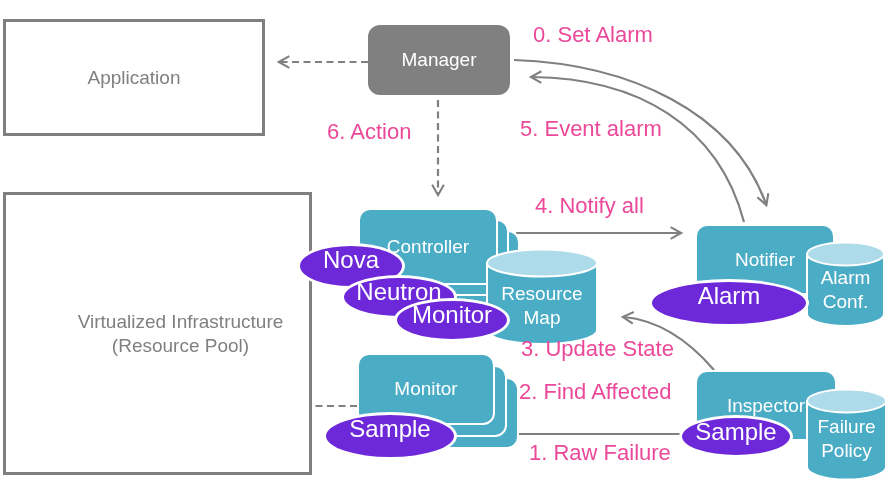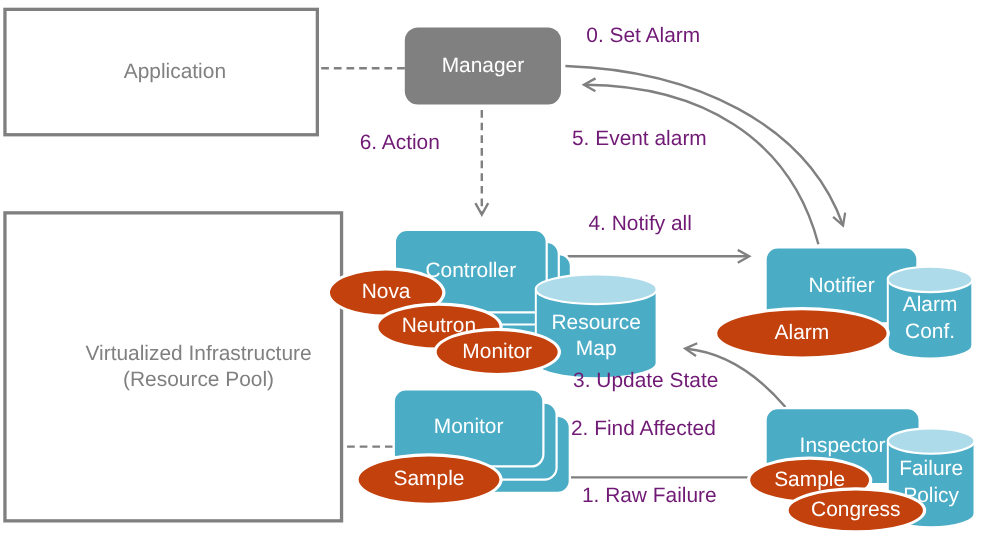--- a/index.html
+++ b/index.html
@@ -12,21 +12,21 @@
   .arrow  { fill:none; stroke:#808080; stroke-width:2.2; }
   .dashed { stroke-dasharray:7 4.5; }
 
   
   .gray-box {
     position:absolute; background:#fff; border:3px solid #7f7f7f;
     color:#808080; font-size:19px; display:flex; flex-direction:column;
     align-items:center; justify-content:center; text-align:center; z-index:10;
     line-height:1.25;
   }
-  #app-box  { left:3px;  top:7px;   width:256px; height:111px;padding-left:25px; }
+  #app-box  { left:3px;  top:19px;   width:256px; height:111px; }
   #virt-box { left:3px;  top:192px; width:257px; height:277px;padding-left:46px; }
 
   
   .teal {
     position:absolute; background:#4BACC6; border:2px solid #fff;
     border-radius:12px; color:#fff; font-size:19px;
     display:flex; align-items:center; justify-content:center;
   }
   #manager { left:368px; top:25px; width:142px; height:70px; background:#808080; border:none; z-index:12; }
   #ctrl-back  { left:380px; top:230px; width:136px; height:73px; z-index:10; }
@@ -47,35 +47,35 @@
   }
   #cyl-resmap   { left:486px; top:248px; width:112px; height:97px;text-decoration:underline; }
   #cyl-resmap .label { top:34px; }
   #cyl-alarm    { left:806px; top:241px; width:79px; height:86px; }
   #cyl-alarm .label { top:25px; }
   #cyl-failure  { left:806px; top:388px; width:81px; height:93px; }
   #cyl-failure .label { top:27px; }
 
   
   .ellipse {
-    position:absolute; background:#c2410c; border:3px solid #fff;
-    border-radius:50%; color:#fff; font-size:19px;
-    display:flex; align-items:center; justify-content:center; z-index:30;
+    position:absolute; background:#6d28d9; border:3px solid #fff;
+    border-radius:50%; color:#fff; font-size:24px;
+    display:flex; align-items:flex-start; justify-content:center; z-index:30;
   }
   #el-nova     { left:297px; top:243px; width:102px; height:40px; }
   #el-neutron  { left:341px; top:275px; width:110px; height:38px; }
   #el-cinder   { left:394px; top:298px; width:110px; height:38px; }
   #el-aodh     { left:649px; top:279px; width:154px; height:42px; }
   #el-sample-m { left:323px; top:412px; width:128px; height:42px; }
   #el-sample-i { left:679px; top:415px; width:108px; height:37px; }
   #el-congress { left:714px; top:443px; width:122px; height:36px; }
 
   
   .steplabel {
-    position:absolute; color:#701a75; font-size:19px; white-space:nowrap; z-index:40;
+    position:absolute; color:#ec4899; font-size:22px; white-space:nowrap; z-index:40;
   }
   #lbl-set-alarm     { left:533px; top:22px;  }
   #lbl-event-alarm   { left:520px; top:116px; }
   #lbl-action        { left:327px; top:119px; }
   #lbl-notify-all    { left:535px; top:193px; }
   #lbl-update-state  { left:521px; top:336px; }
   #lbl-find-affected { left:519px; top:379px; }
   #lbl-raw-failure   { left:529px; top:440px; }
 </style>
 </head>
@@ -168,23 +168,20 @@
   </div>
   <div id="el-aodh" class="ellipse">
     <span>Alarm</span>
   </div>
   <div id="el-sample-m" class="ellipse">
     <span>Sample</span>
   </div>
   <div id="el-sample-i" class="ellipse">
     <span>Sample</span>
   </div>
-  <div id="el-congress" class="ellipse">
-    <span>Congress</span>
-  </div>
 
   <div id="lbl-set-alarm" class="steplabel">0. Set Alarm</div>
   <div id="lbl-event-alarm" class="steplabel">5. Event alarm</div>
   <div id="lbl-action" class="steplabel">6. Action</div>
   <div id="lbl-notify-all" class="steplabel">4. Notify all</div>
   <div id="lbl-update-state" class="steplabel">3. Update State</div>
   <div id="lbl-find-affected" class="steplabel">2. Find Affected</div>
   <div id="lbl-raw-failure" class="steplabel">1. Raw Failure</div>
 
 </div>

